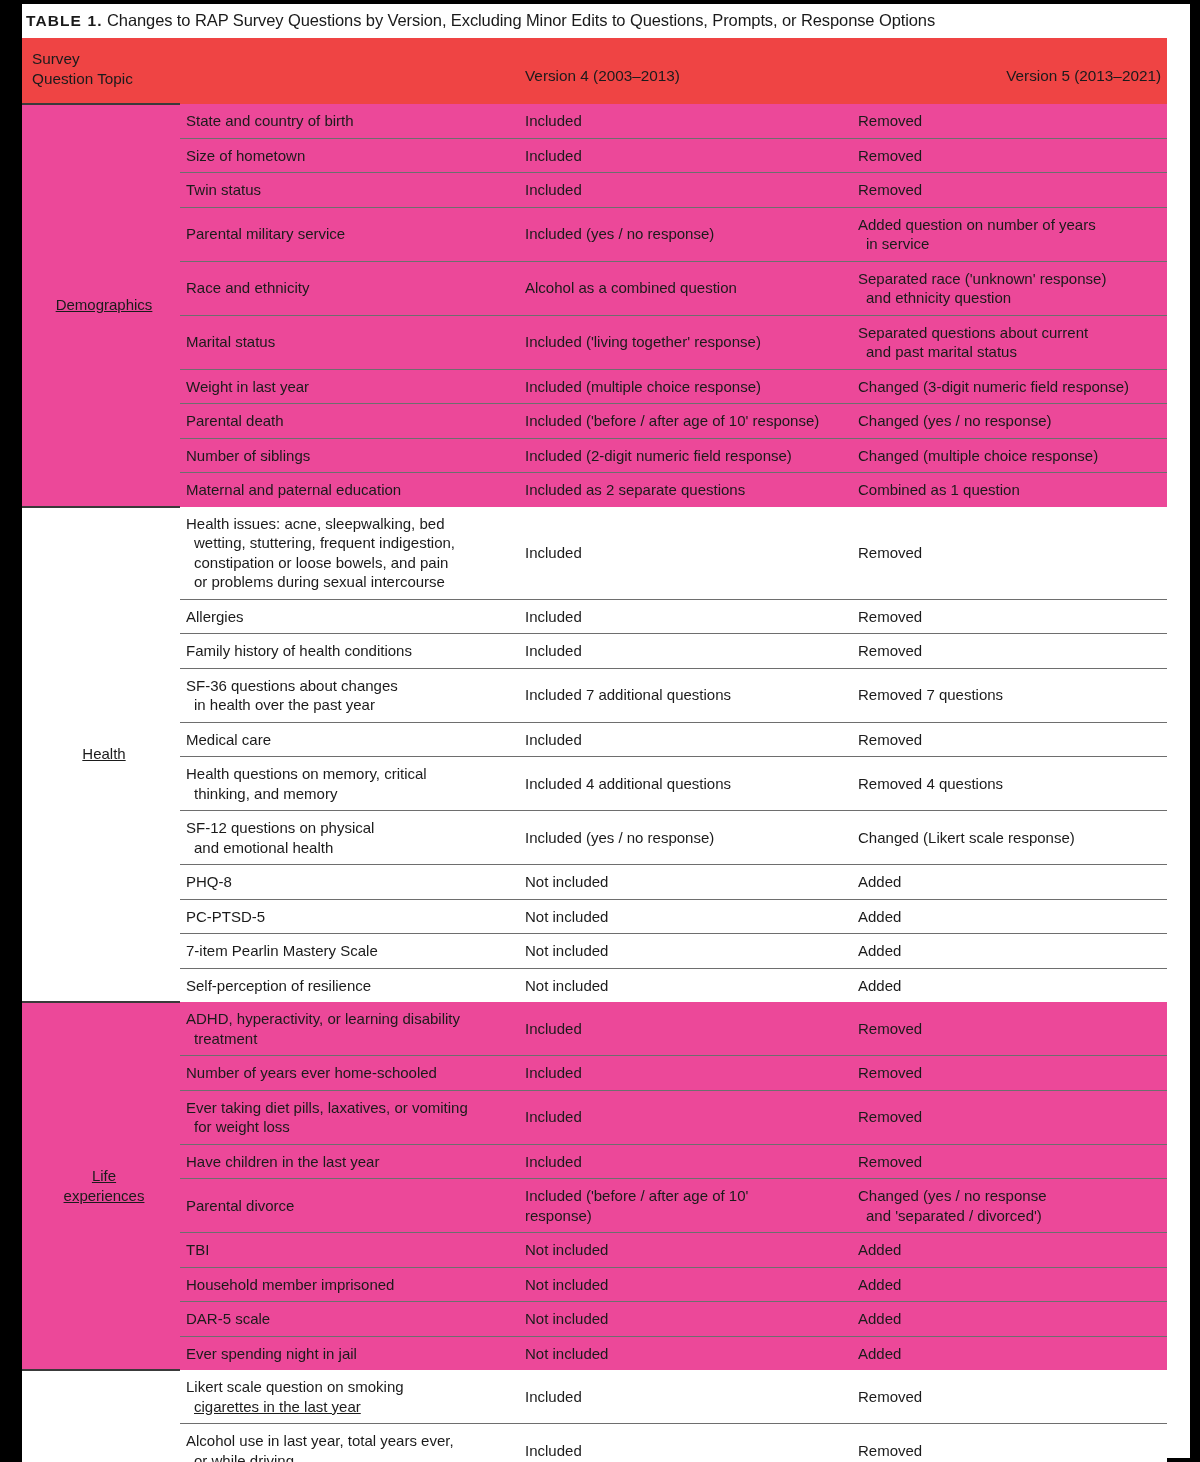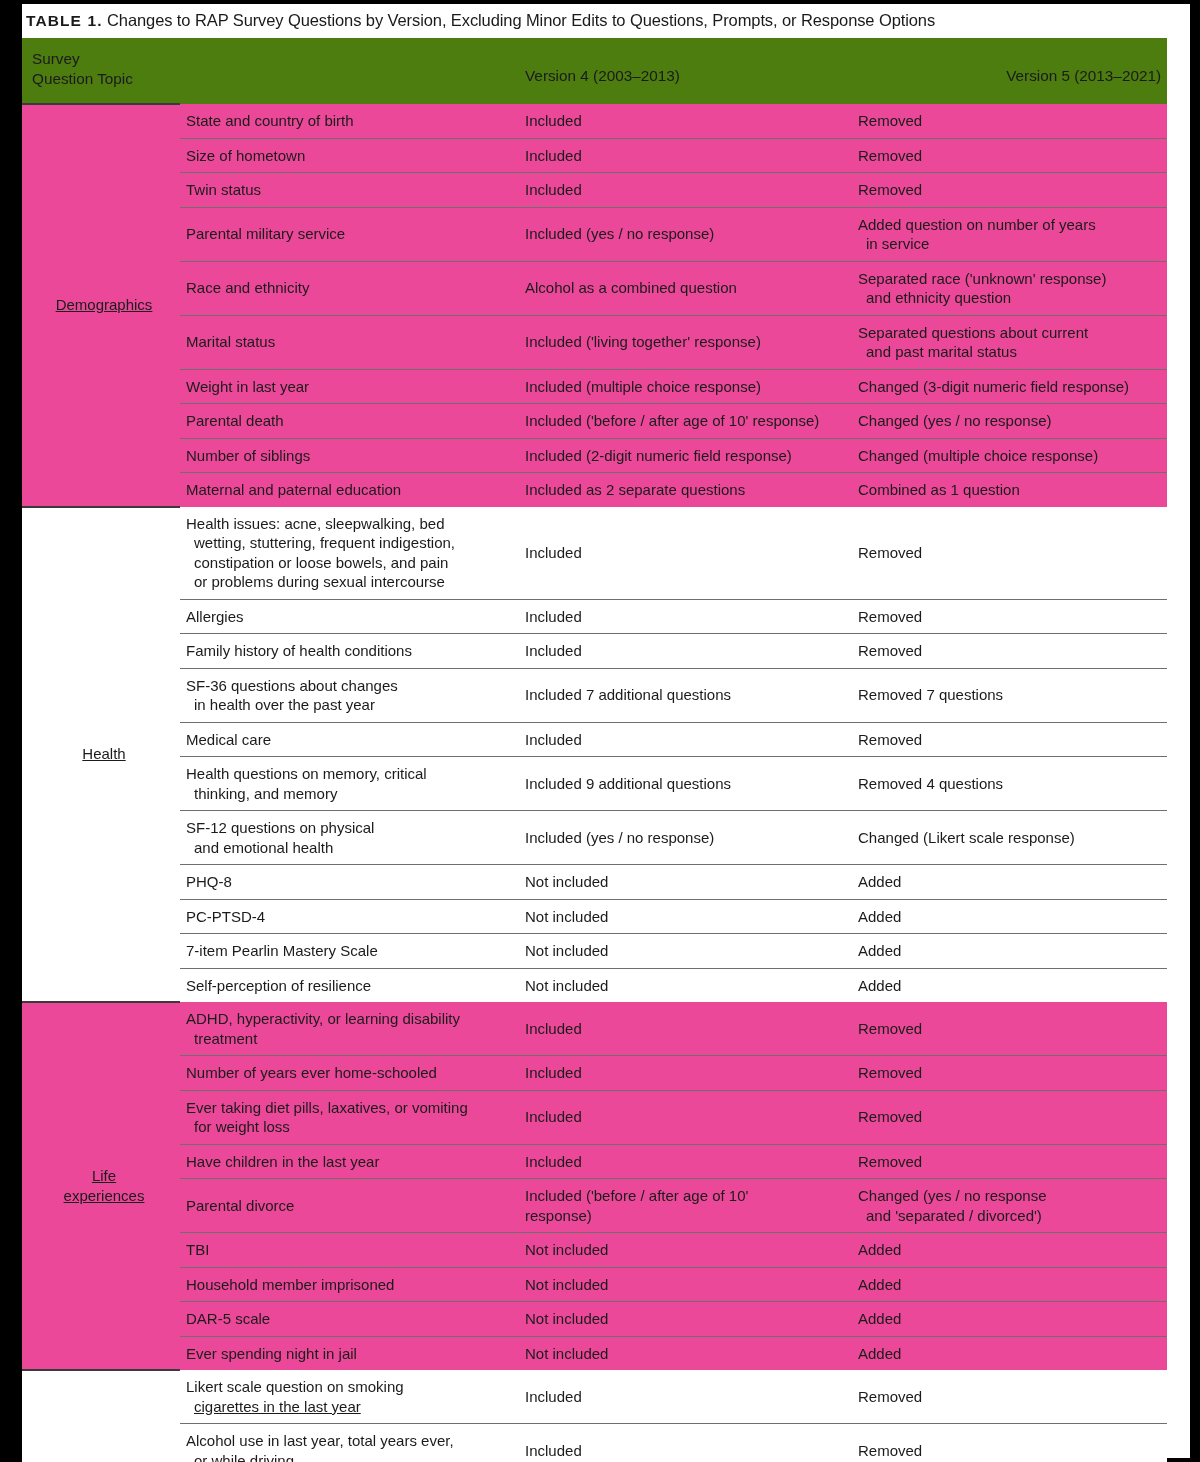--- a/index.html
+++ b/index.html
@@ -48,21 +48,21 @@
     font-size: 15px;
     color: #1b1b1b;
   }
   col.c-topic  { width: 158px; }
   col.c-q      { width: 339px; }
   col.c-v4     { width: 333px; }
   col.c-v5     { width: 315px; }
 
   
   thead th {
-    background: #4d7c0f;
+    background: #ef4444;
     font-weight: normal;
     text-align: left;
     vertical-align: top;
     padding: 11px 6px 14px 6px;
     font-size: 15.3px;
     line-height: 1.32;
     border: none;
   }
   thead th.h-topic { padding-left: 10px; }
   thead th.h-v4 { padding-top: 28px; }
@@ -218,38 +218,38 @@
           <tr>
             <td>Medical care</td>
             <td class="nowrapcell">Included</td>
             <td class="nowrapcell">Removed</td>
           </tr>
           <tr>
             <td>
               <div>Health questions on memory, critical</div>
               <div style="padding-left: 8px;">thinking, and memory</div>
             </td>
-            <td class="nowrapcell">Included 9 additional questions</td>
+            <td class="nowrapcell">Included 4 additional questions</td>
             <td class="nowrapcell">Removed 4 questions</td>
           </tr>
           <tr>
             <td>
               <div>SF-12 questions on physical</div>
               <div style="padding-left: 8px;">and emotional health</div>
             </td>
             <td class="nowrapcell">Included (yes / no response)</td>
             <td class="nowrapcell">Changed (Likert scale response)</td>
           </tr>
           <tr>
             <td>PHQ-8</td>
             <td class="nowrapcell">Not included</td>
             <td class="nowrapcell">Added</td>
           </tr>
           <tr>
-            <td>PC-PTSD-4</td>
+            <td>PC-PTSD-5</td>
             <td class="nowrapcell">Not included</td>
             <td class="nowrapcell">Added</td>
           </tr>
           <tr>
             <td>7-item Pearlin Mastery Scale</td>
             <td class="nowrapcell">Not included</td>
             <td class="nowrapcell">Added</td>
           </tr>
           <tr>
             <td>Self-perception of resilience</td>

